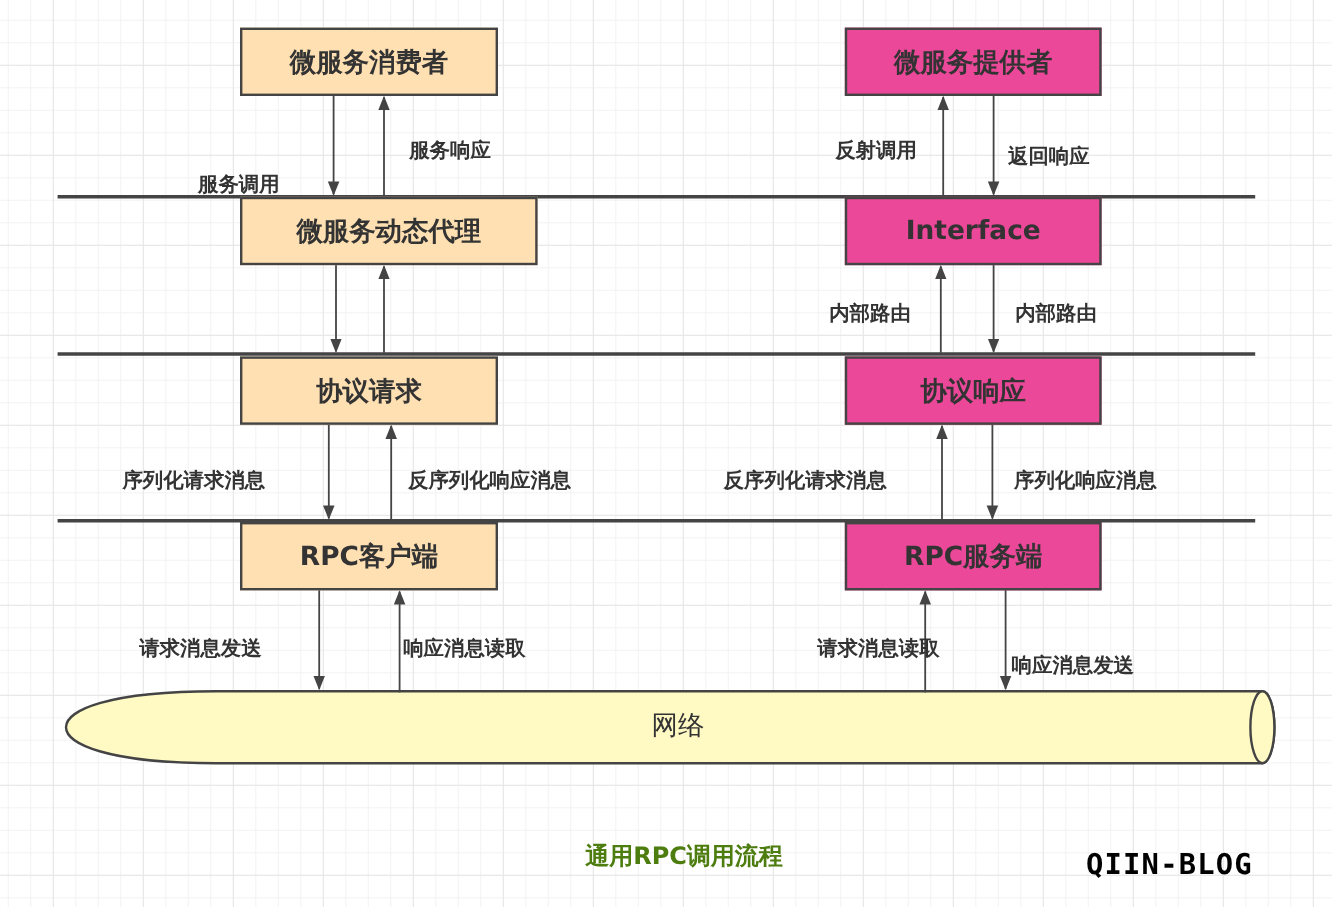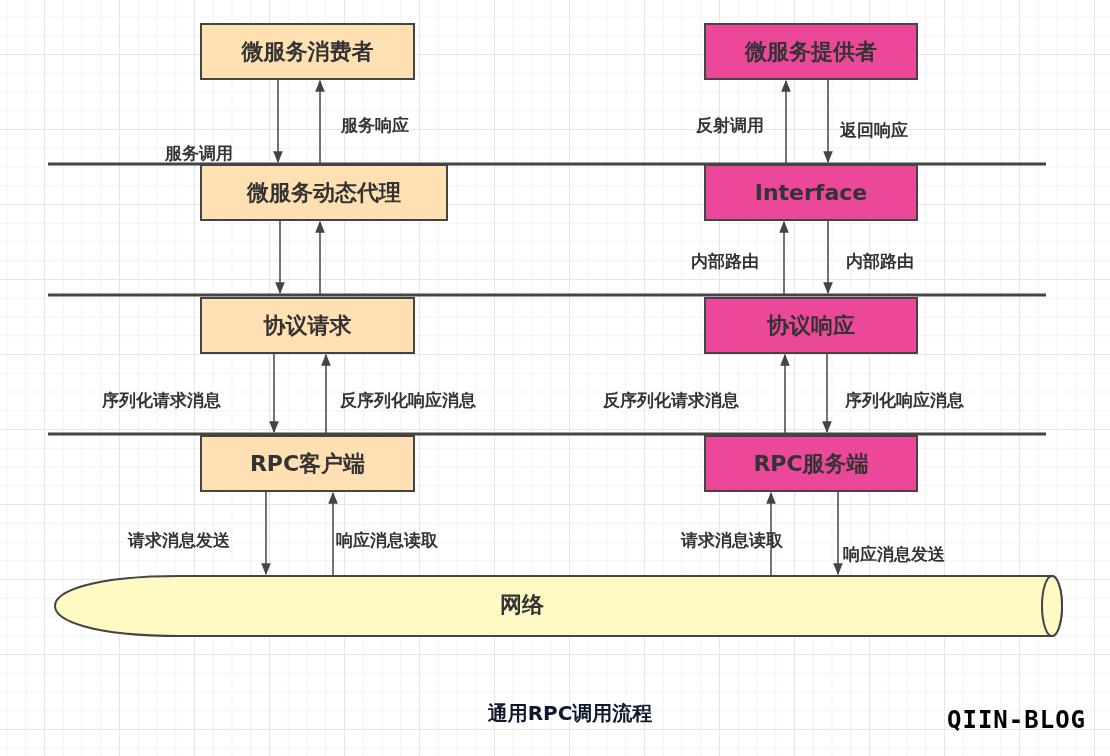--- a/index.html
+++ b/index.html
@@ -20,31 +20,31 @@
     position: absolute; box-sizing: border-box;
     border: 2px solid #444; display: flex; align-items: center; justify-content: center;
     font-weight: bold; font-size: 22px; color: #333;
   }
   .box.consumer { background: #ffe0b2; }
   .box.provider { background: #ec4899; }
   .lbl {
     position: absolute; font-weight: bold; font-size: 17px; color: #333; white-space: nowrap;
   }
   .net-label {
-    position: absolute; left: 500px; top: 590px; width: 130px; text-align: left;
-    font-weight: bold; font-size: 22px; color: #333;
+    position: absolute; left: 500px; top: 590px; width: 130px; text-align: center;
+    font-weight: normal; font-size: 22px; color: #333;
   }
   .caption {
     position: absolute; left: 420px; top: 700px; width: 300px; text-align: center;
-    font-weight: bold; font-size: 20px; color: #0f172a;
+    font-weight: bold; font-size: 20px; color: #4d7c0f;
   }
   .watermark {
     position: absolute; left: 905px; top: 706px;
     font-family: "DejaVu Sans Mono", "Liberation Mono", monospace;
-    font-weight: bold; font-size: 24px; color: #000; letter-spacing: 1px; margin-left: 42px;
+    font-weight: bold; font-size: 24px; color: #000; letter-spacing: 1px;
   }
 </style>
 </head>
 <body>
 
 <svg class="diagram" width="1110" height="756">
   <defs>
     <marker id="ah" viewBox="0 0 10 10" refX="9" refY="5" markerWidth="8" markerHeight="8" orient="auto-start-reverse">
       <path d="M0,1 L10,5 L0,9 Z" fill="#444"></path>
     </marker>
@@ -85,21 +85,21 @@
 
 <div class="box provider" style="left:704px;top:23px;width:214px;height:57px;">微服务提供者</div>
 <div class="box provider" style="left:704px;top:164px;width:214px;height:57px;">Interface</div>
 <div class="box provider" style="left:704px;top:297px;width:214px;height:57px;">协议响应</div>
 <div class="box provider" style="left:704px;top:435px;width:214px;height:57px;">RPC服务端</div>
 
 <div class="lbl" style="left:165px;top:114px;margin-top:28px;">服务调用</div>
 <div class="lbl" style="left:341px;top:114px;">服务响应</div>
 <div class="lbl" style="left:102px;top:389px;">序列化请求消息</div>
 <div class="lbl" style="left:340px;top:389px;">反序列化响应消息</div>
-<div class="lbl" style="left:128px;top:529px;">请求消息发送</div>
+<div class="lbl" style="left:116px;top:529px;">请求消息发送</div>
 <div class="lbl" style="left:336px;top:529px;">响应消息读取</div>
 
 <div class="lbl" style="left:696px;top:114px;">反射调用</div>
 <div class="lbl" style="left:840px;top:119px;">返回响应</div>
 <div class="lbl" style="left:691px;top:250px;">内部路由</div>
 <div class="lbl" style="left:846px;top:250px;">内部路由</div>
 <div class="lbl" style="left:603px;top:389px;">反序列化请求消息</div>
 <div class="lbl" style="left:845px;top:389px;">序列化响应消息</div>
 <div class="lbl" style="left:653px;top:529px;margin-left:28px;">请求消息读取</div>
 <div class="lbl" style="left:843px;top:543px;">响应消息发送</div>

